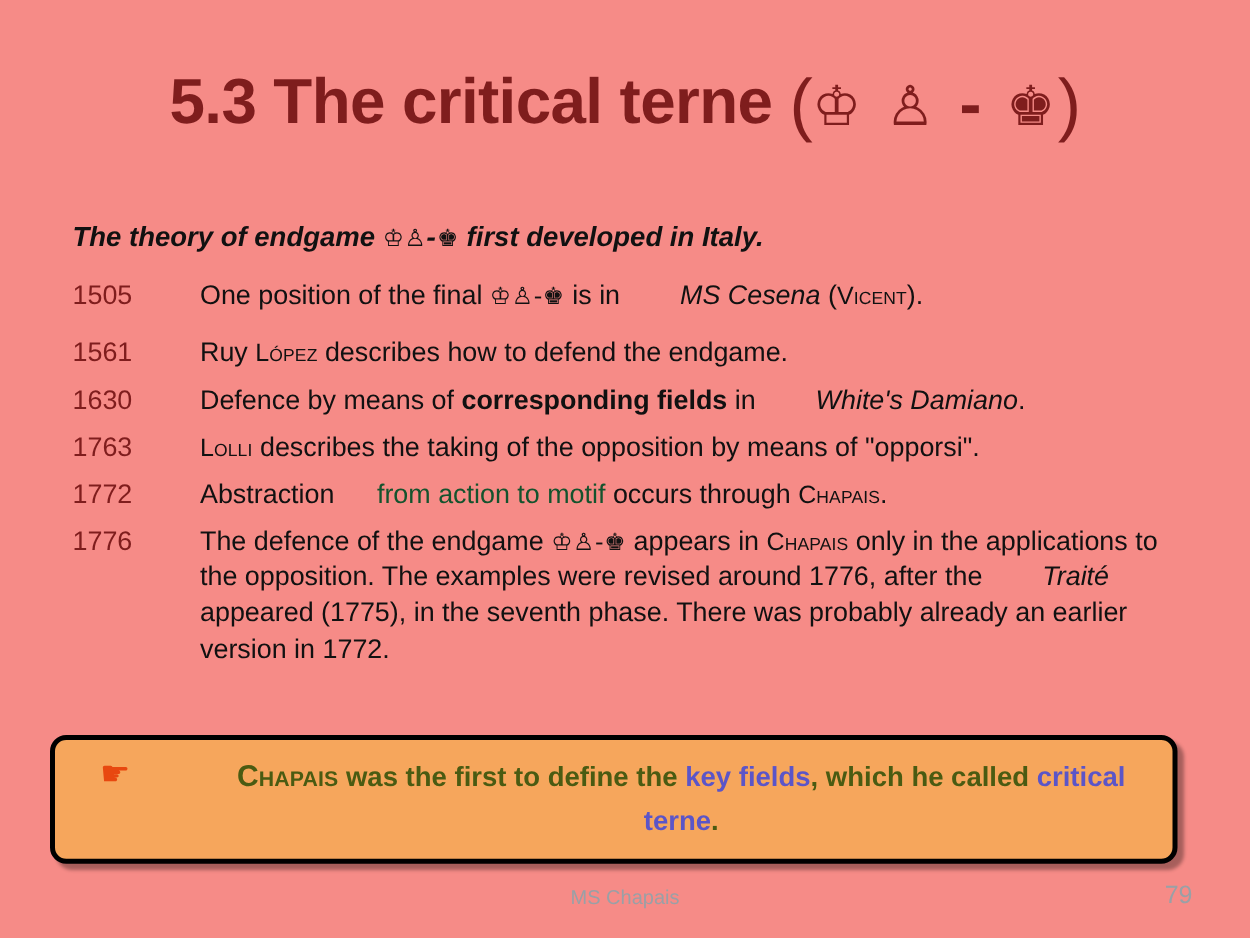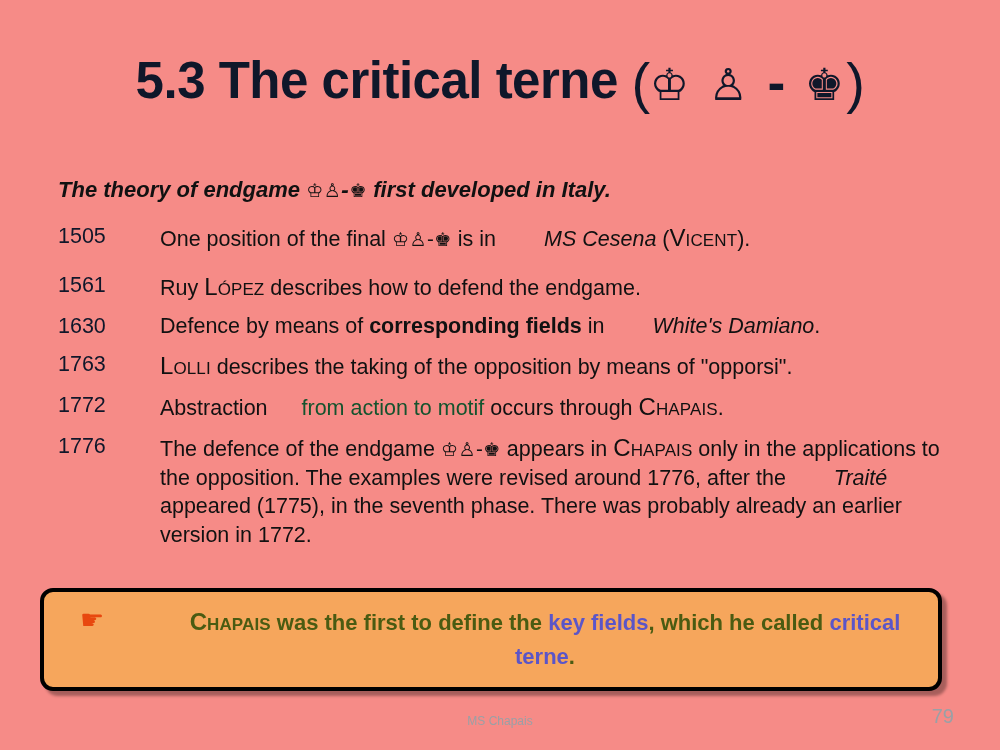--- a/index.html
+++ b/index.html
@@ -21,21 +21,21 @@
     height: 750px;
   }
 
   
   .slide-title {
     position: absolute;
     top: 52px;
     left: 0;
     width: 1000px;
     text-align: center;
-    color: #0f172a;
+    color: #7f1d1d;
     font-size: 51px;
     font-weight: bold;
     letter-spacing: -0.5px;
     white-space: nowrap;
     line-height: 1.1;
   }
   .slide-title .chess {
     font-size: 44px;
     letter-spacing: 2px;
     vertical-align: -2px;
@@ -64,34 +64,34 @@
     font-style: italic;
   }
 
   .entry {
     display: flex;
     align-items: flex-start;
     margin-bottom: 7px;
     line-height: 1.33;
   }
   .entry .year {
-    color: #0f172a;
+    color: #7f1d1d;
     flex: 0 0 102px;
     font-size: 21.5px;
   }
   .entry .text {
     flex: 1 1 auto;
     font-size: 21.5px;
   }
   .entry.first { margin-bottom: 18px; }
   .entry.gap-after { margin-bottom: 9px; }
 
   .sc {
     font-variant: small-caps;
-    font-size: 24px;
+    font-size: 20px;
     letter-spacing: 0.1px;
   }
   .it { font-style: italic; margin-left: 42px; }
   .bd { font-weight: bold; }
   .blue-text { color: #14532d; margin-left: 28px; }
 
   .chess {
     font-family: "DejaVu Sans", sans-serif;
     font-size: 20px;
     letter-spacing: 1px;
@@ -137,21 +137,21 @@
   .callout-text .sc { font-size: 24px; }
 
   
   .footer-center {
     position: absolute;
     bottom: 22px;
     left: 0;
     width: 1000px;
     text-align: center;
     color: #9AA0A6;
-    font-size: 12px;
+    font-size: 16px;
   }
   .footer-page {
     position: absolute;
     bottom: 22px;
     right: 46px;
     color: #9AA0A6;
     font-size: 20px;
   }
 </style>
 </head>

